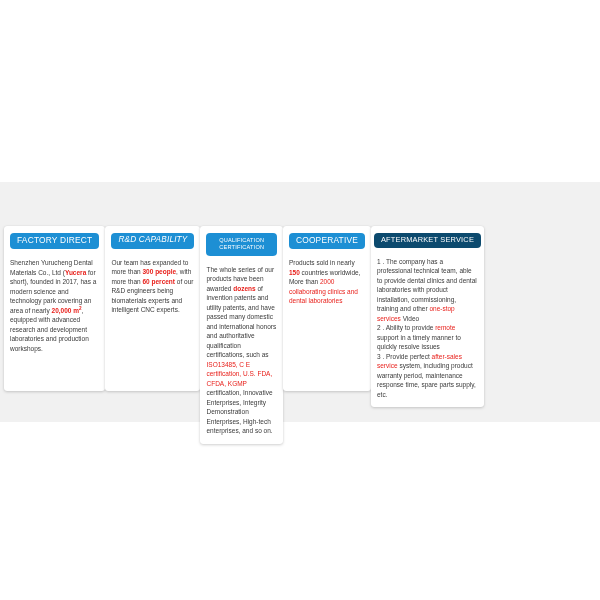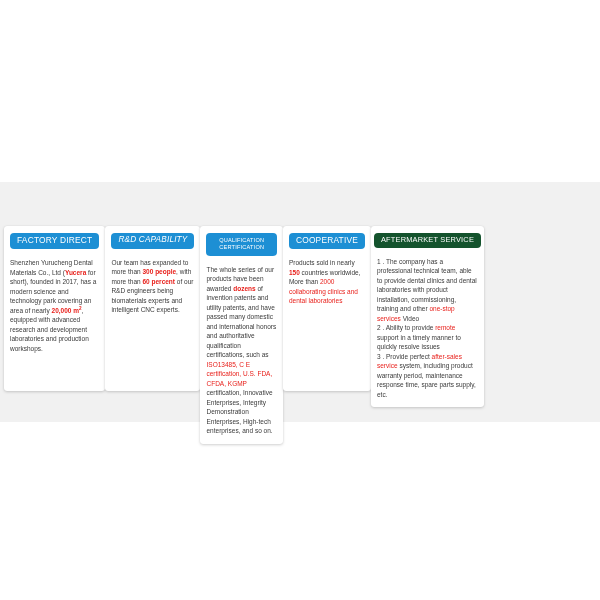--- a/index.html
+++ b/index.html
@@ -105,18 +105,18 @@
       <div class="badge size-xs" style="background: rgb(29, 143, 212);">QUALIFICATION CERTIFICATION</div>
       <div class="body-text"><span>The whole series of our products have been awarded </span><span class="hl">dozens</span><span> of invention patents and utility patents, and have passed many domestic and international honors and authoritative qualification certifications, such as </span><span class="hl-plain">ISO13485, C E certification, U.S. FDA,  CFDA, KGMP</span><span> certification, Innovative Enterprises, Integrity Demonstration Enterprises, High-tech enterprises, and so on.</span></div>
     </div>
 
     <div class="card">
       <div class="badge size-lg" style="background: rgb(29, 143, 212);">COOPERATIVE</div>
       <div class="body-text"><span>Products sold in nearly </span><span class="hl">150</span><span> countries worldwide,  More than </span><span class="hl-plain">2000 collaborating clinics and dental laboratories</span></div>
     </div>
 
     <div class="card">
-      <div class="badge size-sm" style="background: #14532d;">AFTERMARKET SERVICE</div>
+      <div class="badge size-sm" style="background: #0c4a6e;">AFTERMARKET SERVICE</div>
       <div class="body-text"><span>1 . The company has a professional technical team, able to provide dental clinics and dental laboratories with product installation, commissioning, training and other </span><span class="hl-plain">one-stop services</span><span> Video</span><br><span>2 . Ability to provide </span><span class="hl-plain">remote</span><span> support in a timely manner to quickly resolve issues</span><br><span>3 . Provide perfect </span><span class="hl-plain">after-sales service</span><span> system, including product warranty period, maintenance response time, spare parts supply, etc.</span></div>
     </div>
 
   </div>
 </div>
 
 </body></html>

